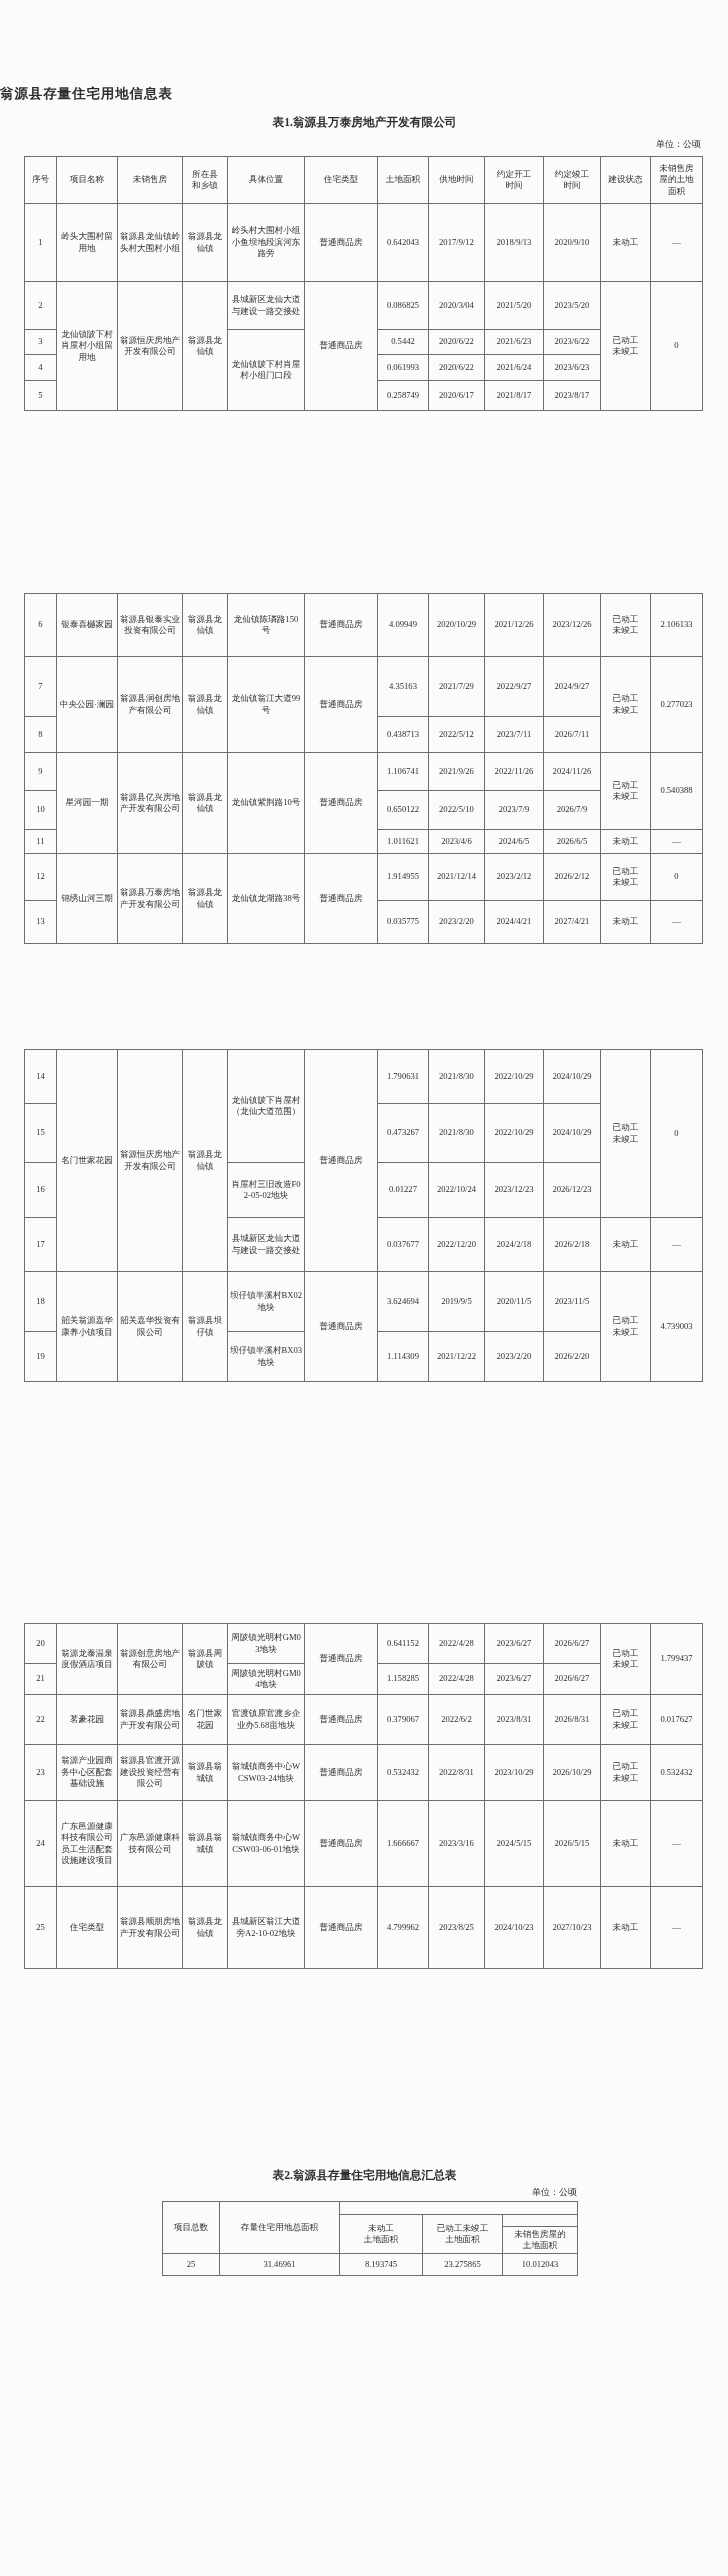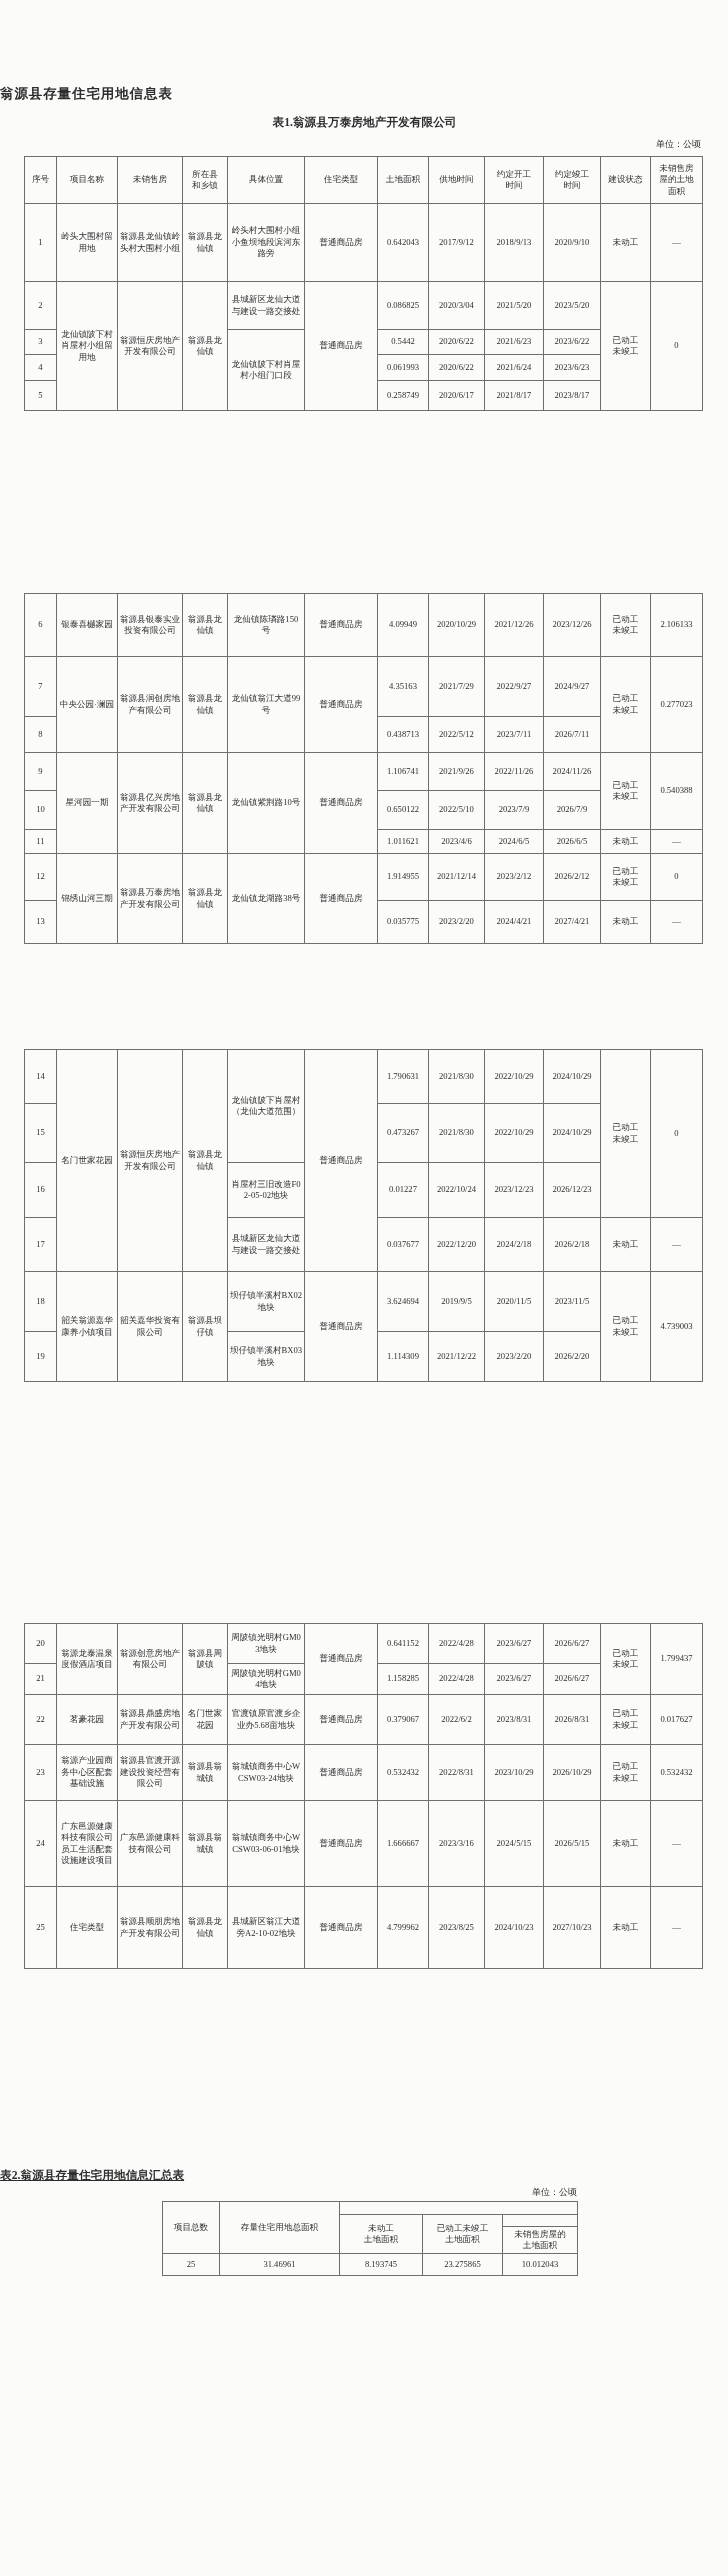--- a/index.html
+++ b/index.html
@@ -5,21 +5,21 @@
   html,body{margin:0;padding:0;}
   body{
     width:729px;height:2576px;position:relative;
     background:#fbfbfa;color:#2e2e2e;
     font-family:"Liberation Serif","DejaVu Serif",serif;
   }
   .abs{position:absolute;}
   .main-title{top:85px;left:0;width:698px;font-size:13.5px;font-weight:bold;letter-spacing:0.9px;}
   .sub-title1{top:115px;left:0;width:729px;text-align:center;font-size:11.7px;font-weight:bold;}
   .unit1{top:138px;left:24px;width:677px;text-align:right;font-size:9px;}
-  .sub-title2{top:2168px;left:0;width:729px;text-align:left;font-size:11.7px;font-weight:bold;text-decoration:underline;}
+  .sub-title2{top:2168px;left:0;width:729px;text-align:center;font-size:11.7px;font-weight:bold;}
   .unit2{top:2186px;left:162px;width:415px;text-align:right;font-size:9px;}
   table{border-collapse:collapse;table-layout:fixed;background:transparent;}
   .t1{left:24px;width:677px;}
   #t1p1{top:156px;} #t1p2{top:593px;} #t1p3{top:1049px;} #t1p4{top:1623px;}
   #t2{top:2201px;left:162px;width:415px;}
   th,td{
     border:0.9px solid #6e6e6e;
     text-align:center;vertical-align:middle;
     font-size:8.6px;font-weight:normal;line-height:1.32;
     padding:0.9px 1.8px;word-break:break-all;white-space:pre-line;

